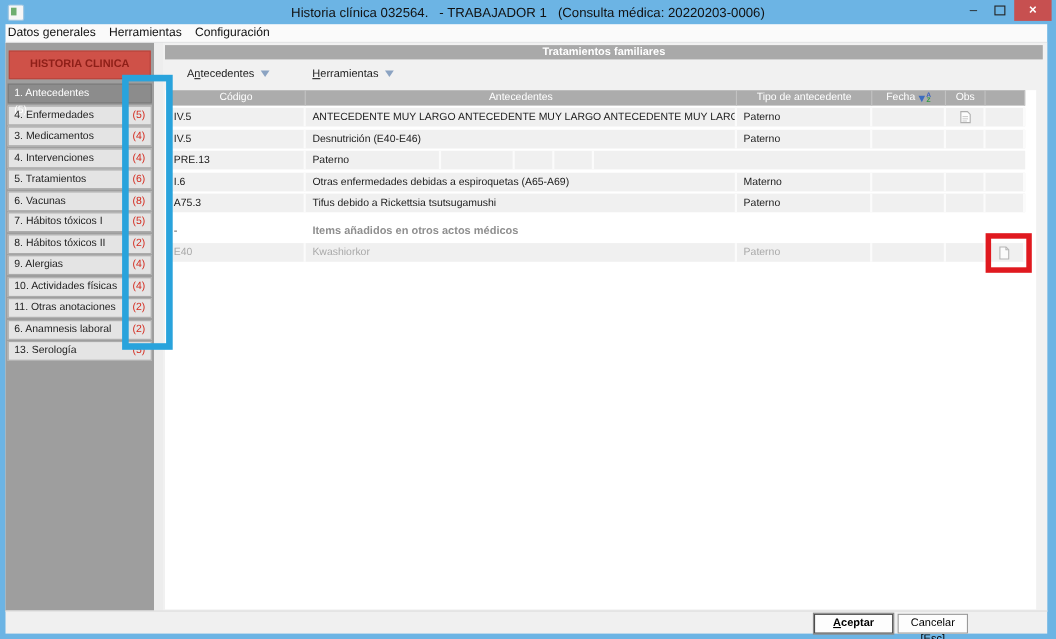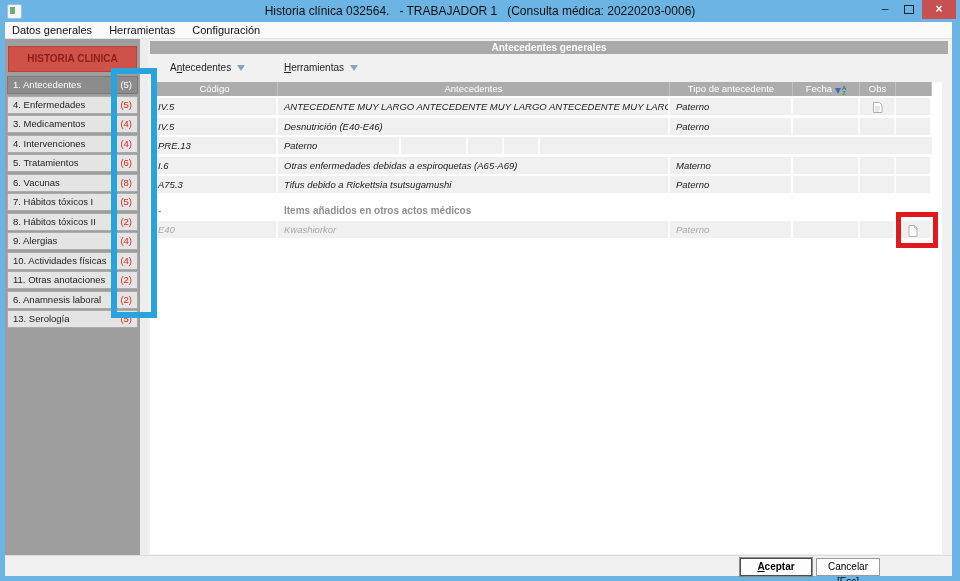--- a/index.html
+++ b/index.html
@@ -11,46 +11,46 @@
   .app-icon:before{content:"";position:absolute;left:2px;top:2px;width:5px;height:7px;background:#6fae6f;}
   .title-text{position:absolute;left:0;right:0;top:0;height:22px;line-height:22px;text-align:center;font-size:12px;color:#111;white-space:pre;}
   .win-btn{position:absolute;top:0;height:19px;text-align:center;line-height:18px;font-size:12px;color:#222;cursor:default;}
   .btn-min{right:64px;width:22px;}
   .btn-max{right:40px;width:22px;}
   .btn-max .box{display:inline-block;width:8px;height:7px;border:1px solid #222;background:transparent;vertical-align:middle;}
   .btn-close{right:4px;width:34px;background:#C75050;color:#fff;font-size:12px;font-weight:bold;}
 
   
   .menubar{position:absolute;top:22px;left:5px;right:8px;height:16px;background:#FAFAFA;border-bottom:1px solid #E3E3E3;font-size:11px;color:#111;}
-  .menubar .mitem{display:inline-block;padding:1px 7px 0 7px;line-height:15px;cursor:default;}
+  .menubar .mitem{display:inline-block;padding:1px 7px 0 2px;line-height:15px;cursor:default;}
 
   
   .content{position:absolute;top:39px;left:5px;right:8px;bottom:25px;background:#EDEDED;}
 
   
   .sidebar{position:absolute;left:0;top:0;width:135px;bottom:0;background:#9E9E9E;}
   .sb-header{margin:7px 3px 4px 3px;height:24px;line-height:24px;background:#CF5148;border:1px solid #B8453C;color:#8E1F18;font-size:10px;font-weight:bold;text-align:center;}
   .sb-item{margin:0 2px 1.5px 2px;height:16px;line-height:16px;background:#E4E4E4;border:1px solid #ABABAB;font-size:9.5px;color:#222;display:flex;justify-content:space-between;padding:0 5px 0 5px;cursor:default;}
   .sb-item .cnt{color:#D42A1E;}
-  .sb-item.selected{background:#8C8C8C;border-color:#7A7A7A;color:#fff;}
+  .sb-item.selected{background:#8C8C8C;border-color:#7A7A7A;color:#fff;flex-direction:column;}
   .sb-item.selected .cnt{color:#fff;}
 
   
   .main{position:absolute;left:143px;top:0;right:0;bottom:0;background:#F1F1F1;}
   .panel-title{margin:2px 4px 0 2px;height:13px;line-height:13px;background:#A9A9A9;color:#fff;font-size:10px;font-weight:bold;text-align:center;}
   .toolbar{height:26px;padding:8px 12px 0 22px;font-size:10px;color:#222;}
   .dd{display:inline-block;margin-right:36px;cursor:default;}
   .dd u{text-decoration:underline;}
   .dd .arrow{display:inline-block;width:0;height:0;border-left:4px solid transparent;border-right:4px solid transparent;border-top:6px solid #8BA3C2;margin-left:6px;vertical-align:middle;}
 
   .table-area{position:absolute;left:2px;right:10px;top:43px;bottom:2px;background:#fff;}
   .grid{margin-left:2px;width:780px;}
   .grid-head{display:flex;height:14px;background:#ACACAC;color:#fff;font-size:9.5px;}
   .grid-head .hc{line-height:14px;text-align:center;border-right:1px solid #C2C2C2;box-sizing:border-box;}
-  .row{display:flex;height:17px;margin-top:2.4px;background:#F0F0F0;font-size:9.5px;color:#1a1a1a;font-style:italic;}
+  .row{display:flex;height:17px;margin-top:2.4px;background:#F0F0F0;font-size:9.5px;color:#1a1a1a;}
   .row .c{line-height:17px;box-sizing:border-box;border-right:2px solid #FBFBFB;white-space:nowrap;overflow:hidden;padding-left:6px;}
   .row.dim{color:#A9A9A9;}
   .w-codigo{width:126px;}
   .w-ante{width:392px;}
   .w-tipo{width:123px;}
   .w-fecha{width:67px;}
   .w-obs{width:36px;padding-left:0 !important;text-align:center;}
   .w-extra{width:36px;padding-left:0 !important;text-align:center;}
   .sep-row{display:flex;margin-top:10px;height:16px;font-size:10px;font-weight:bold;color:#8F8F8F;background:#fff;}
   .sep-row .c{line-height:16px;padding-left:6px;box-sizing:border-box;}
@@ -145,21 +145,21 @@
           <span>6. Anamnesis laboral</span>
           <span class="cnt">(2)</span>
         </div>
       <div class="sb-item">
           <span>13. Serología</span>
           <span class="cnt">(5)</span>
         </div>
     </div>
 
     <div class="main">
-      <div class="panel-title">Antecedentes generales</div>
+      <div class="panel-title">Tratamientos familiares</div>
 
       <div class="toolbar">
         <span class="dd"><span>A</span><u>n</u><span>tecedentes</span><span class="arrow"></span></span>
         <span class="dd"><u>H</u><span>erramientas</span><span class="arrow"></span></span>
       </div>
 
       <div class="table-area">
         <div class="grid">
 
           <div class="grid-head">

